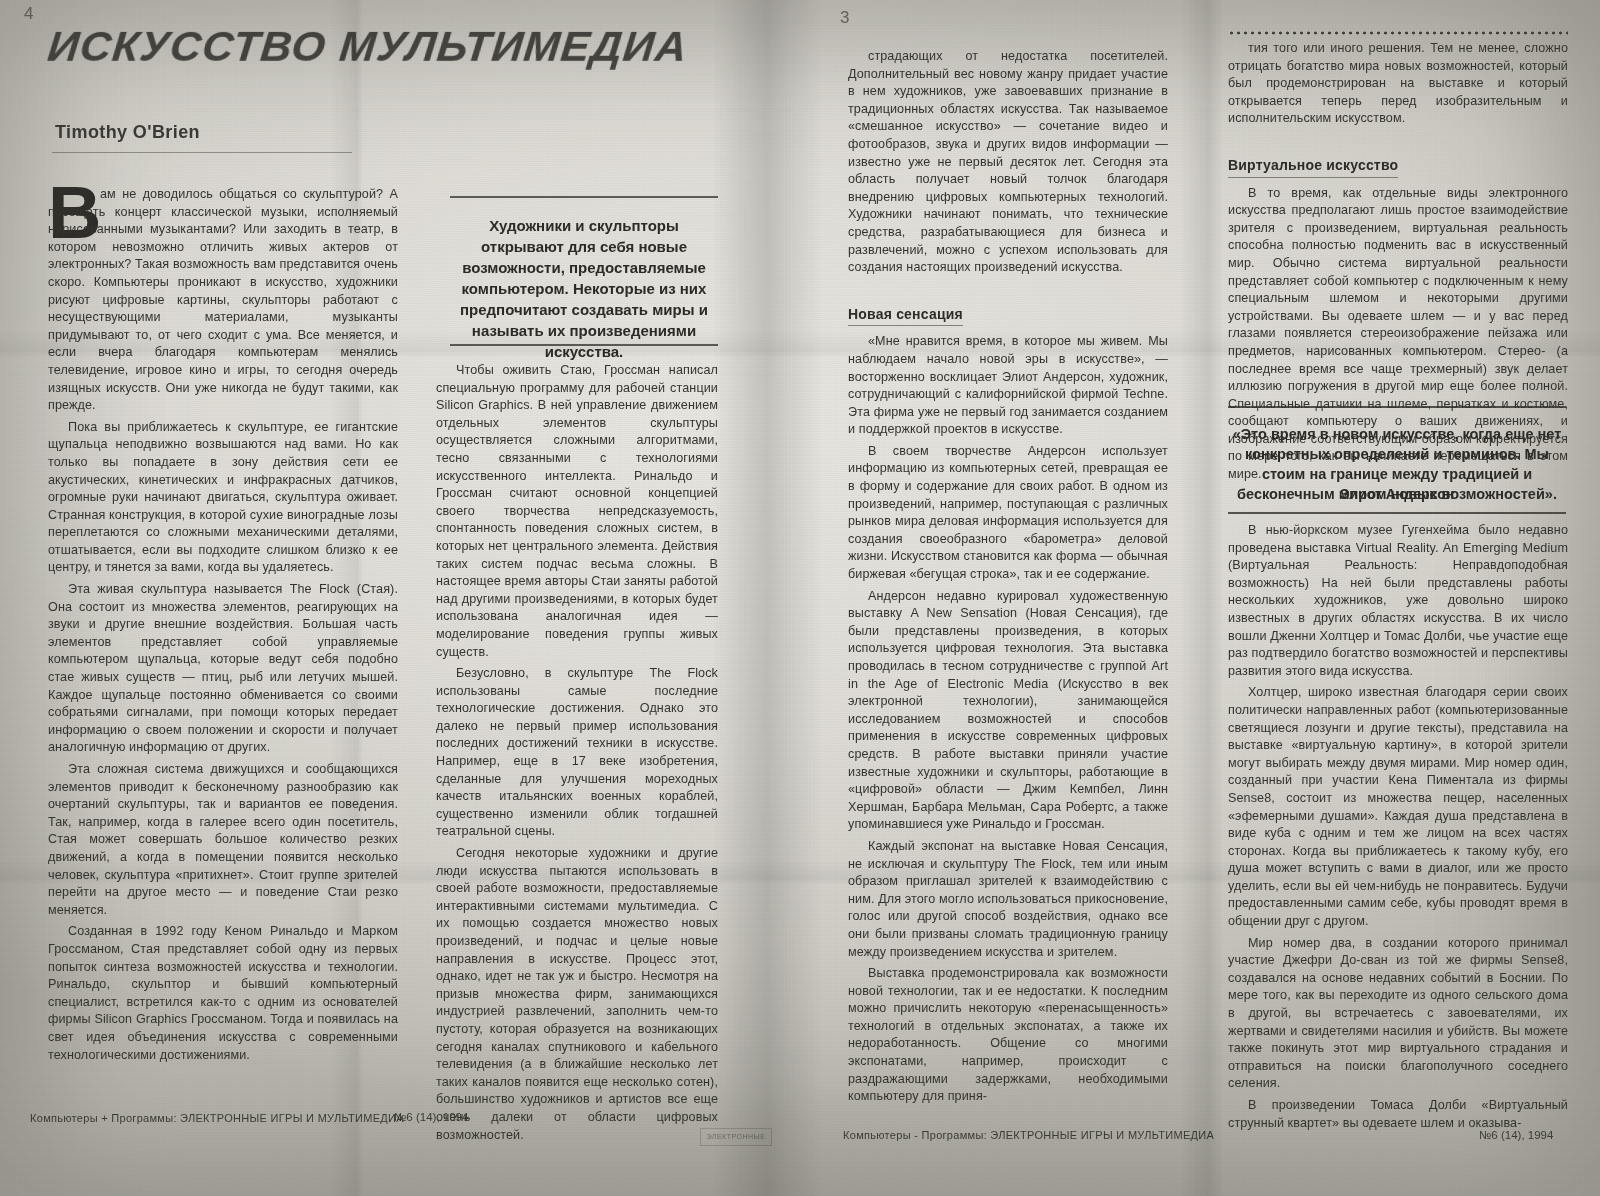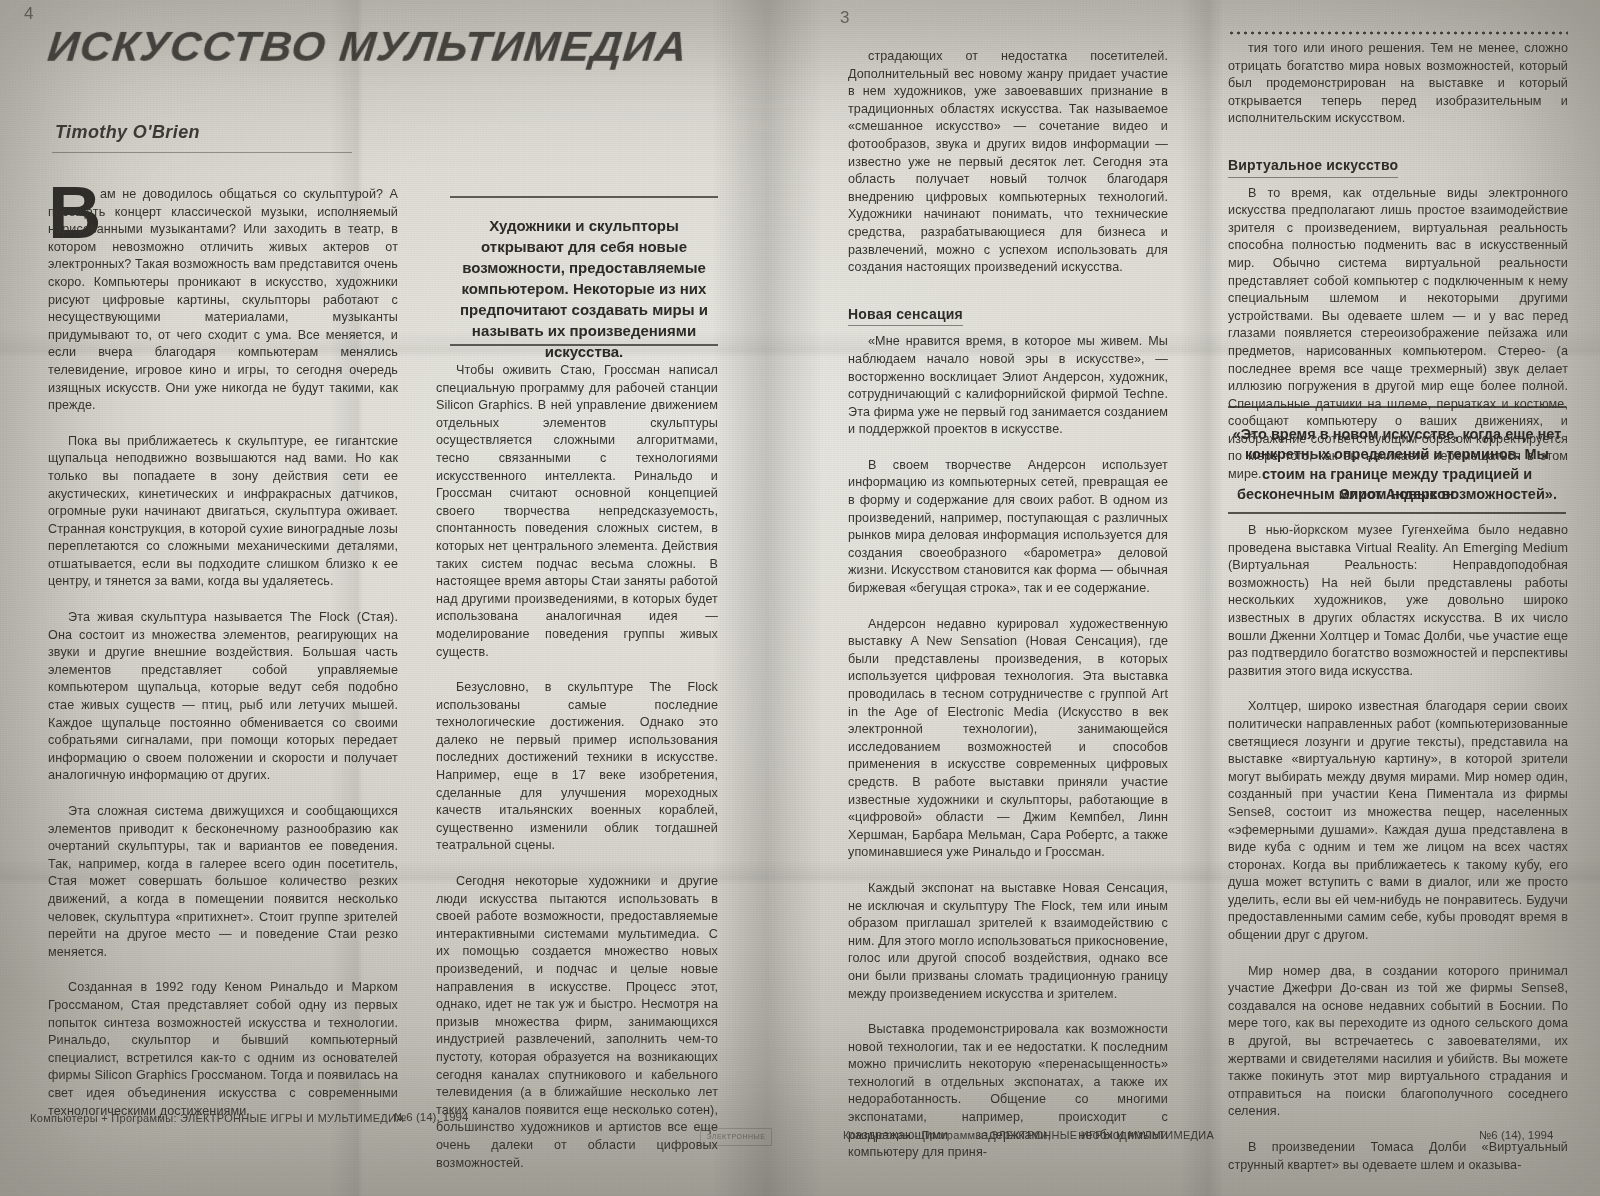--- a/index.html
+++ b/index.html
@@ -93,41 +93,40 @@
     color: #3a3935;
     transform: skewX(-6deg);
     opacity: .92;
     text-shadow: 0 0 1px rgba(0,0,0,.25);
     white-space: nowrap;
   }
   #byline {
     position: absolute;
     left: 55px; top: 122px;
     font-size: 18px;
-    font-style: italic;
     font-weight: bold;
     color: #3c3b37;
     letter-spacing: .4px;
   }
   #byline-rule {
     position: absolute;
     left: 52px; top: 152px; width: 300px; height: 1px;
     background: rgba(60,58,52,.45);
   }
 
   .col {
     position: absolute;
     font-size: 12.6px;
     line-height: 17.6px;
     text-align: justify;
     color: #35342f;
     letter-spacing: .1px;
   }
   .col p { margin: 0 0 0 0; text-indent: 20px; }
-  .col p + p { margin-top: 18px; }
+  .col p + p { margin-top: 4px; }
 
   .subhead {
     font-weight: bold;
     font-size: 14px;
     letter-spacing: .2px;
     color: #2e2d29;
     margin: 14px 0 4px 0;
     text-indent: 0;
     border-bottom: 1px solid rgba(55,53,48,.55);
     padding-bottom: 2px;

